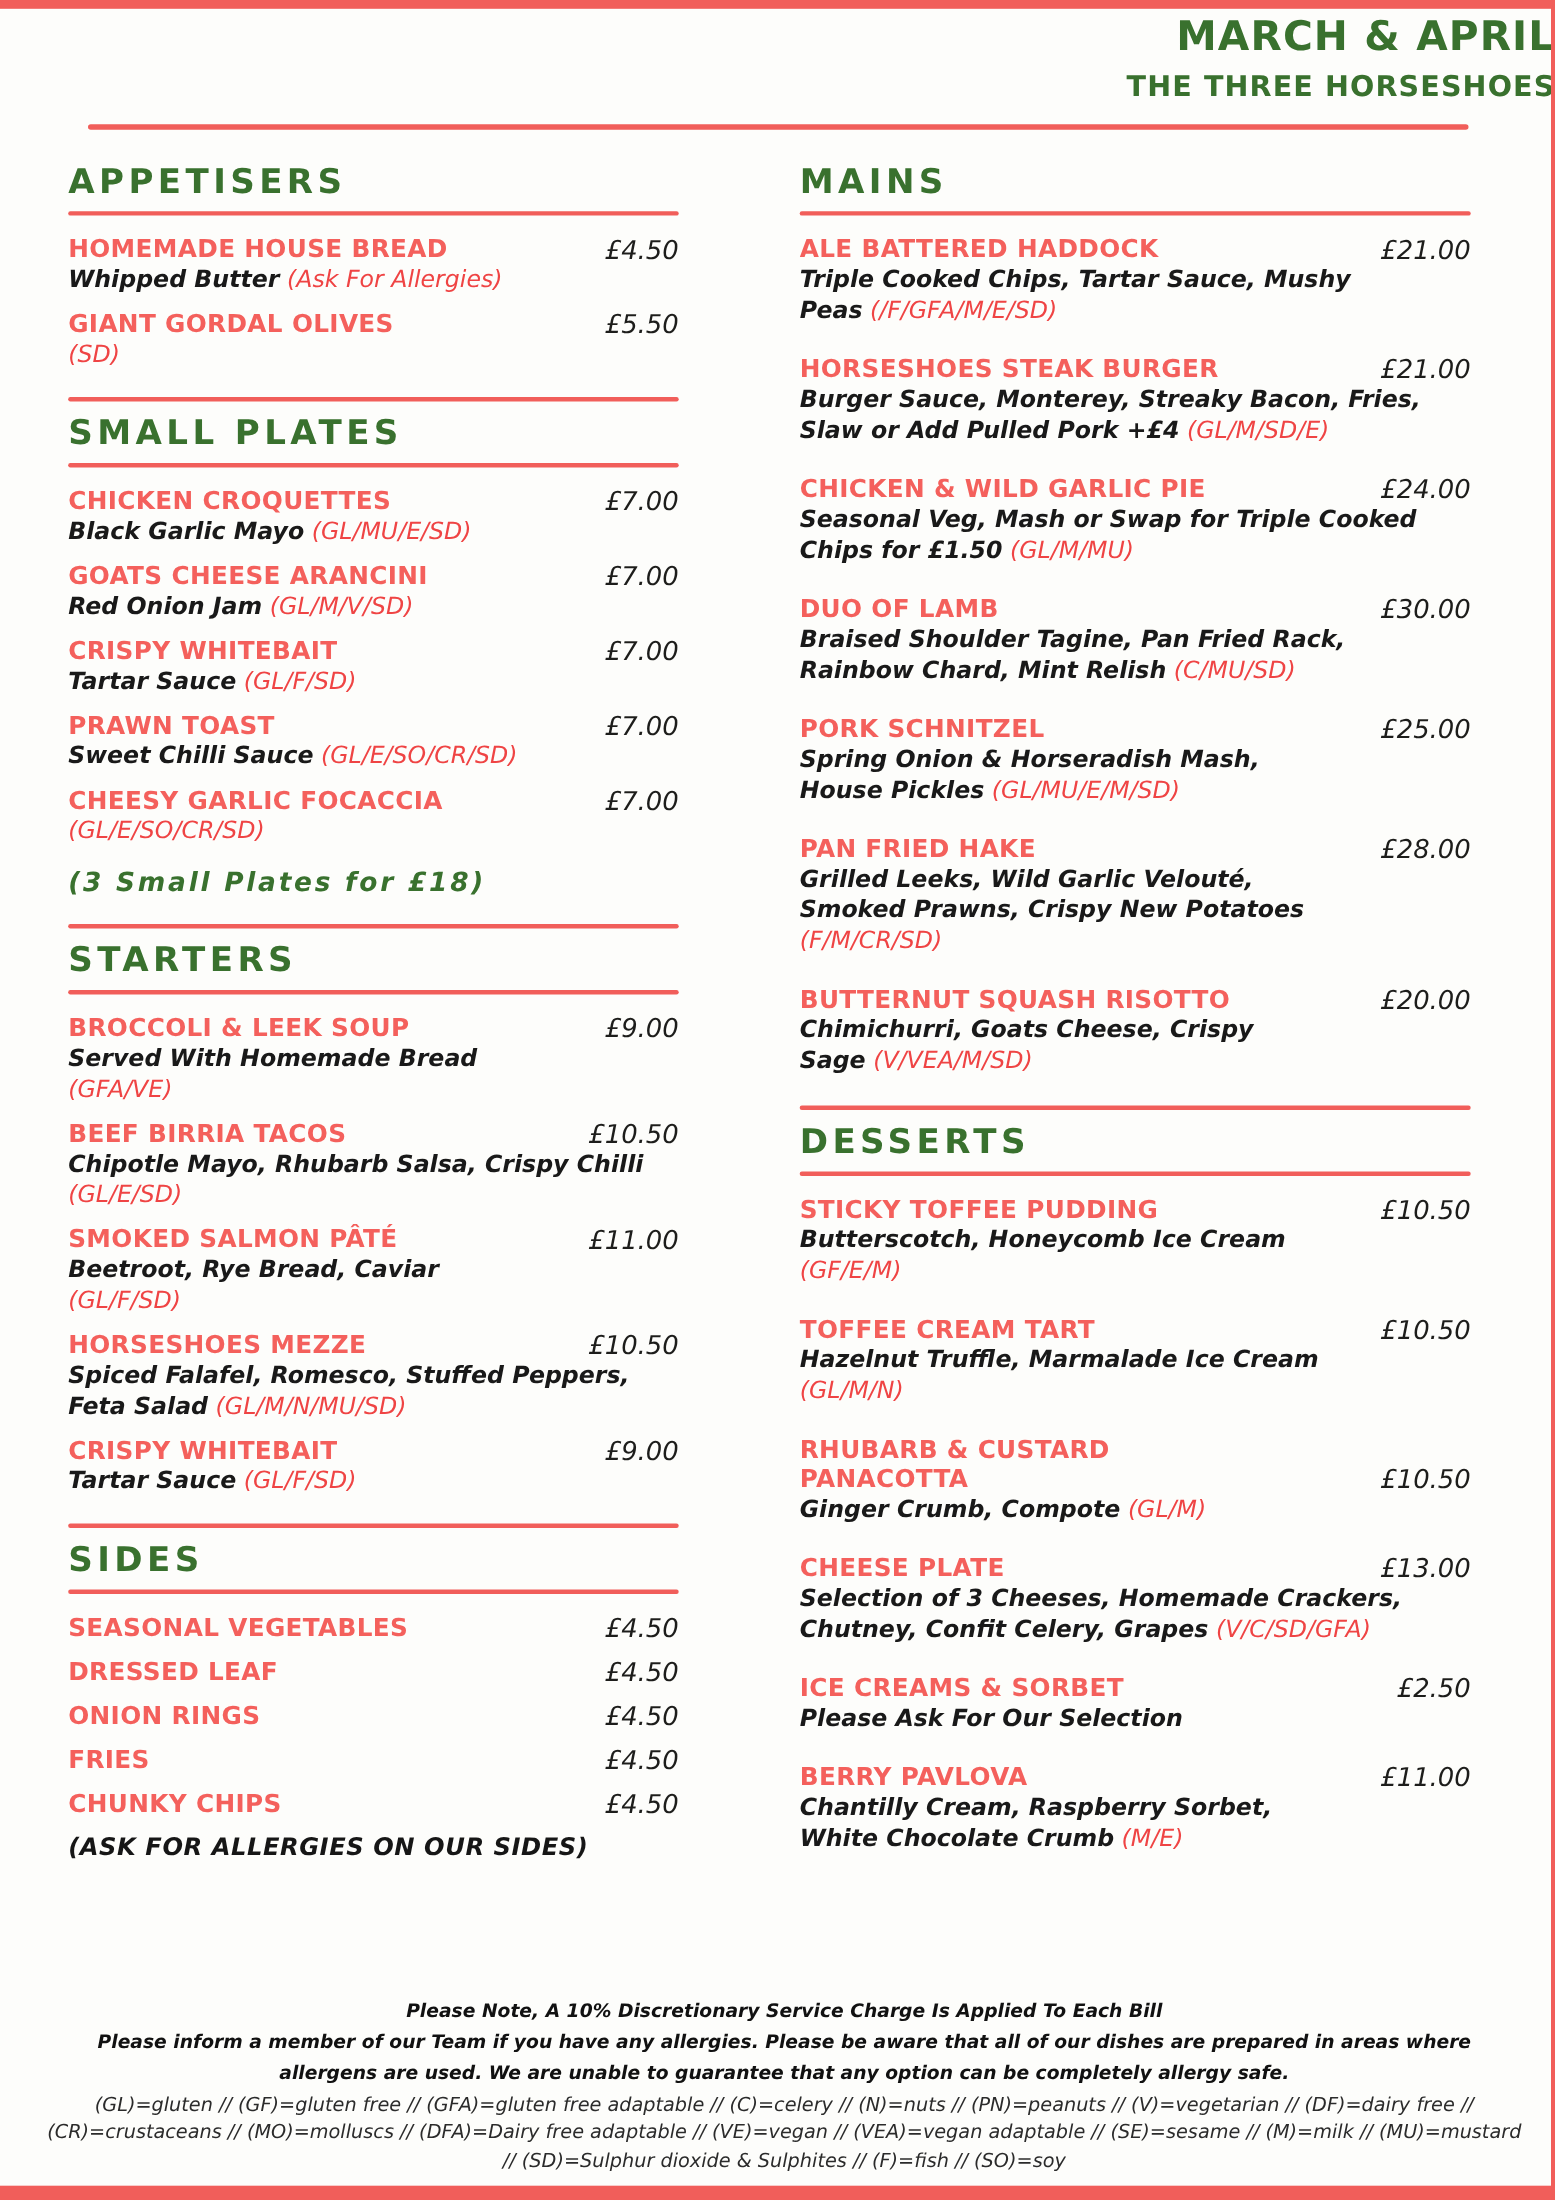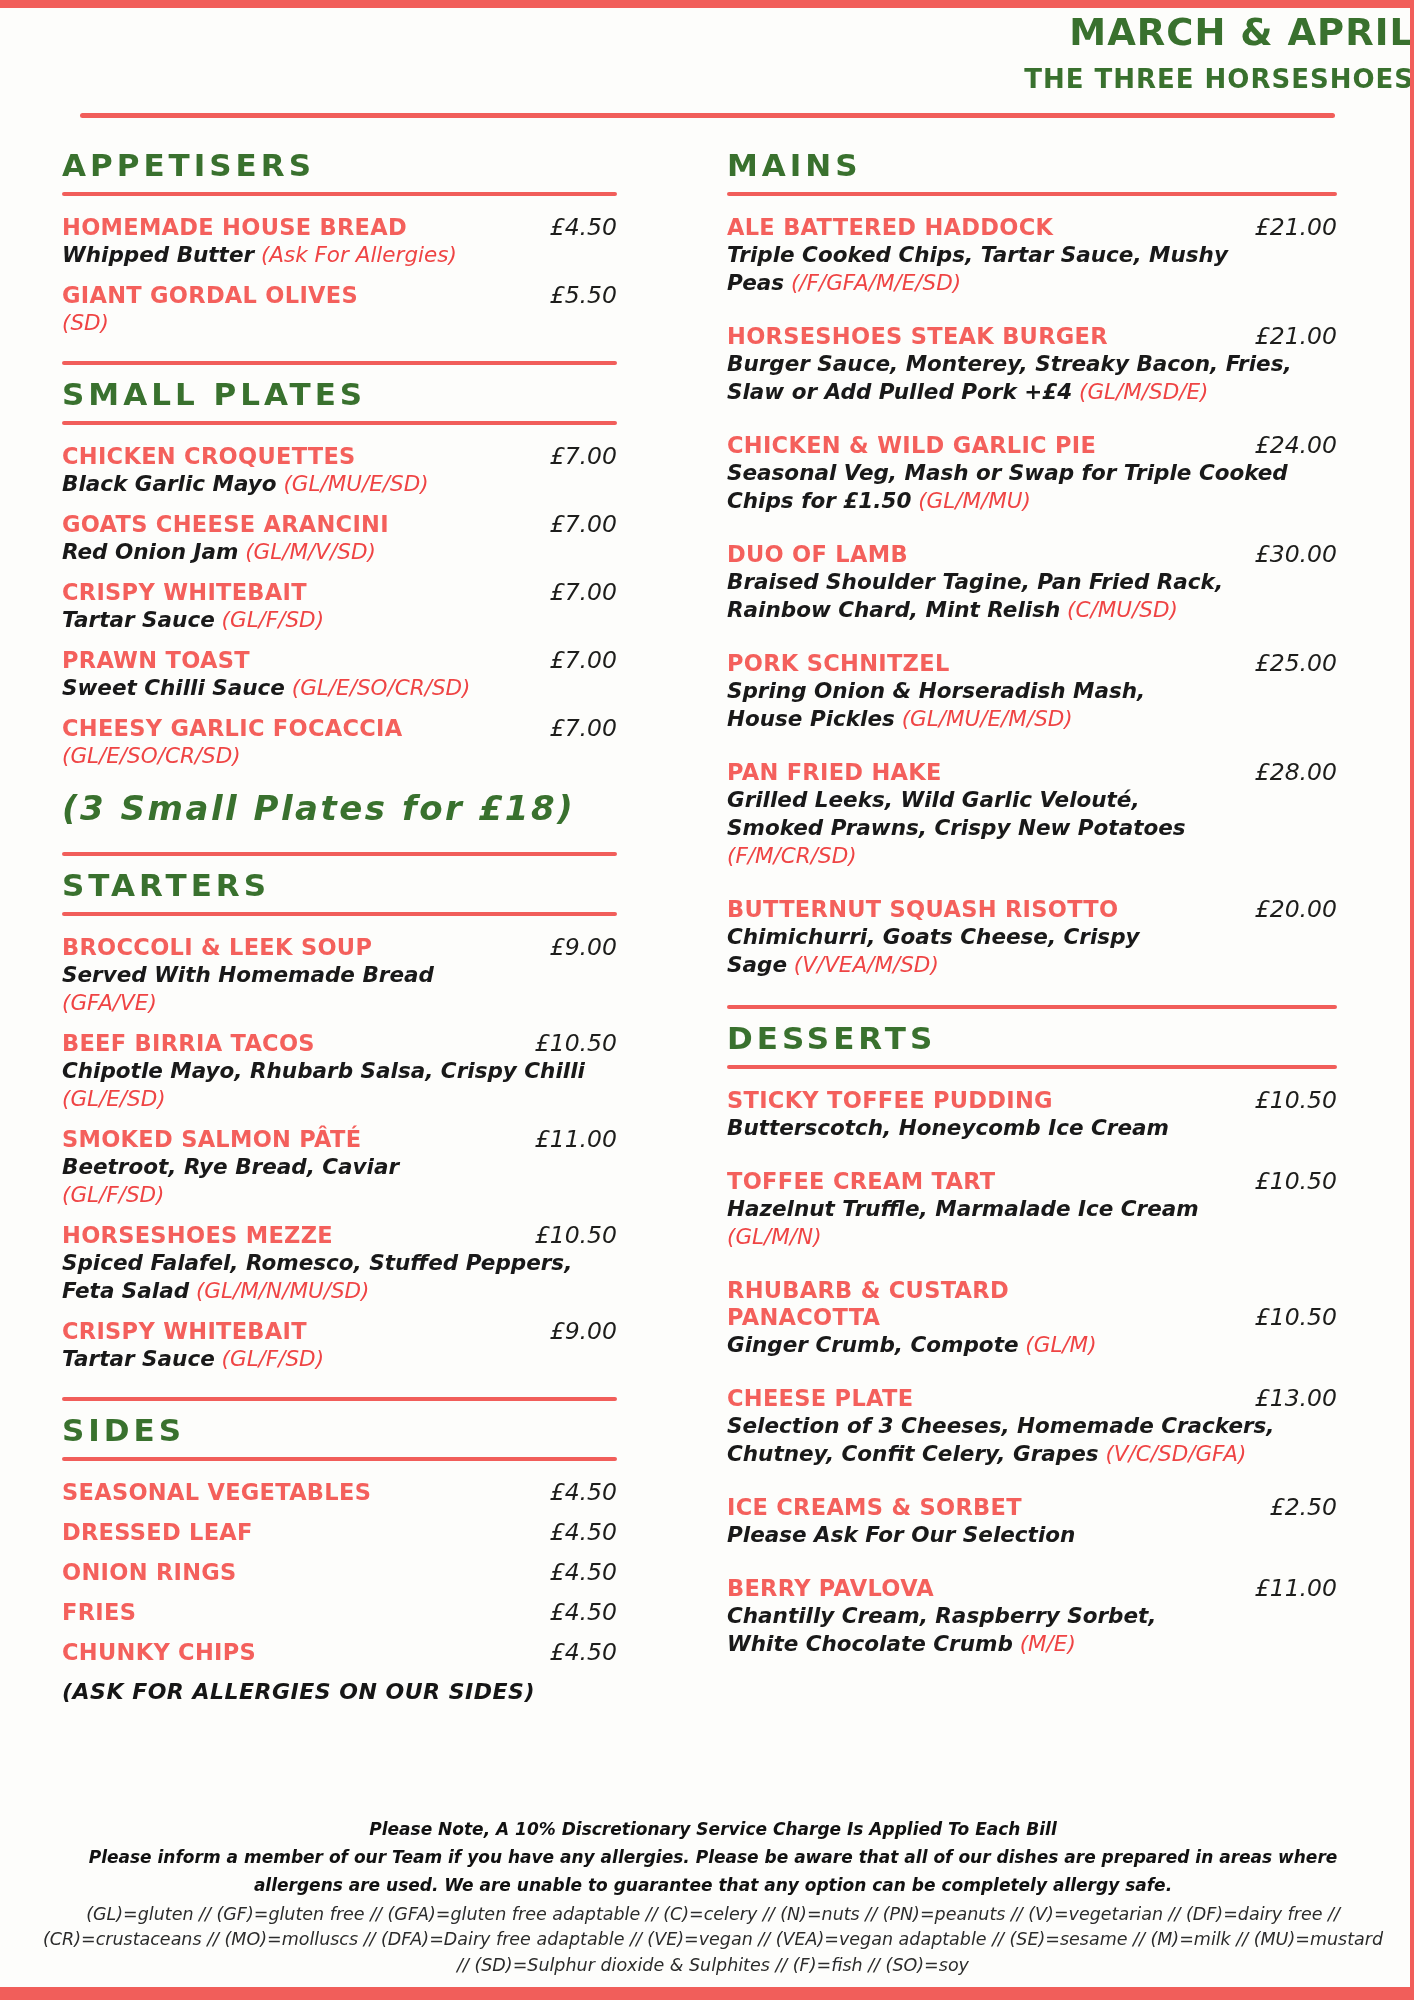--- a/index.html
+++ b/index.html
@@ -29,21 +29,21 @@
 
   .item{margin-bottom:13px;}
   .col-right .item{margin-bottom:26px;}
   .item-head{display:flex;justify-content:space-between;align-items:flex-end;line-height:27px;}
   .item-name{color:var(--red,#f4605c);font-weight:bold;font-size:22.5px;letter-spacing:.3px;}
   .item-price{font-style:italic;font-size:23.5px;color:#1d1d1b;white-space:nowrap;padding-left:12px;}
   .item-desc{font-size:21.5px;line-height:28px;}
   .desc-main{font-weight:bold;font-style:italic;color:#191919;}
   .desc-allergen{font-style:italic;color:#ef4444;}
 
-  .note-green{color:var(--green,#39712e);font-weight:bold;font-style:italic;font-size:34px;letter-spacing:2.5px;margin:18px 0 8px;}
+  .note-green{color:var(--green,#39712e);font-weight:bold;font-style:italic;font-size:24px;letter-spacing:2.5px;margin:18px 0 8px;}
   .note-black{color:#161616;font-weight:bold;font-style:italic;font-size:22px;letter-spacing:.5px;margin-top:8px;}
 
   .footer{position:absolute;left:12px;right:0;bottom:22px;text-align:center;}
   .footer-bold{font-weight:bold;font-style:italic;font-size:17px;line-height:1.65;color:#111;max-width:1330px;margin:0 auto;}
   .footer-key{font-style:italic;font-size:17.5px;line-height:1.45;color:#2b2b2b;max-width:1345px;margin:3px auto 0;}
 </style>
 </head>
 <body style="--green: #39712e; --red: #f4605c; --rule: #f15e5a;">
 
 <div class="edge edge-top"></div>
@@ -263,20 +263,21 @@
       <section class="menu-section">
         <div class="sec-rule rule-above"></div>
         <h2 class="sec-title">DESSERTS</h2>
         <div class="sec-rule rule-below"></div>
         <div class="item">
           <div class="item-head">
             <span class="item-name">STICKY TOFFEE PUDDING</span>
             <span class="item-price">£10.50</span>
           </div>
           <div class="item-desc"><span class="desc-main">Butterscotch, Honeycomb Ice Cream</span></div>
+          <div class="item-desc"><span class="desc-allergen">(GF/E/M)</span></div>
         </div>
         <div class="item">
           <div class="item-head">
             <span class="item-name">TOFFEE CREAM TART</span>
             <span class="item-price">£10.50</span>
           </div>
           <div class="item-desc"><span class="desc-main">Hazelnut Truffle, Marmalade Ice Cream</span></div>
           <div class="item-desc"><span class="desc-allergen">(GL/M/N)</span></div>
         </div>
         <div class="item">

